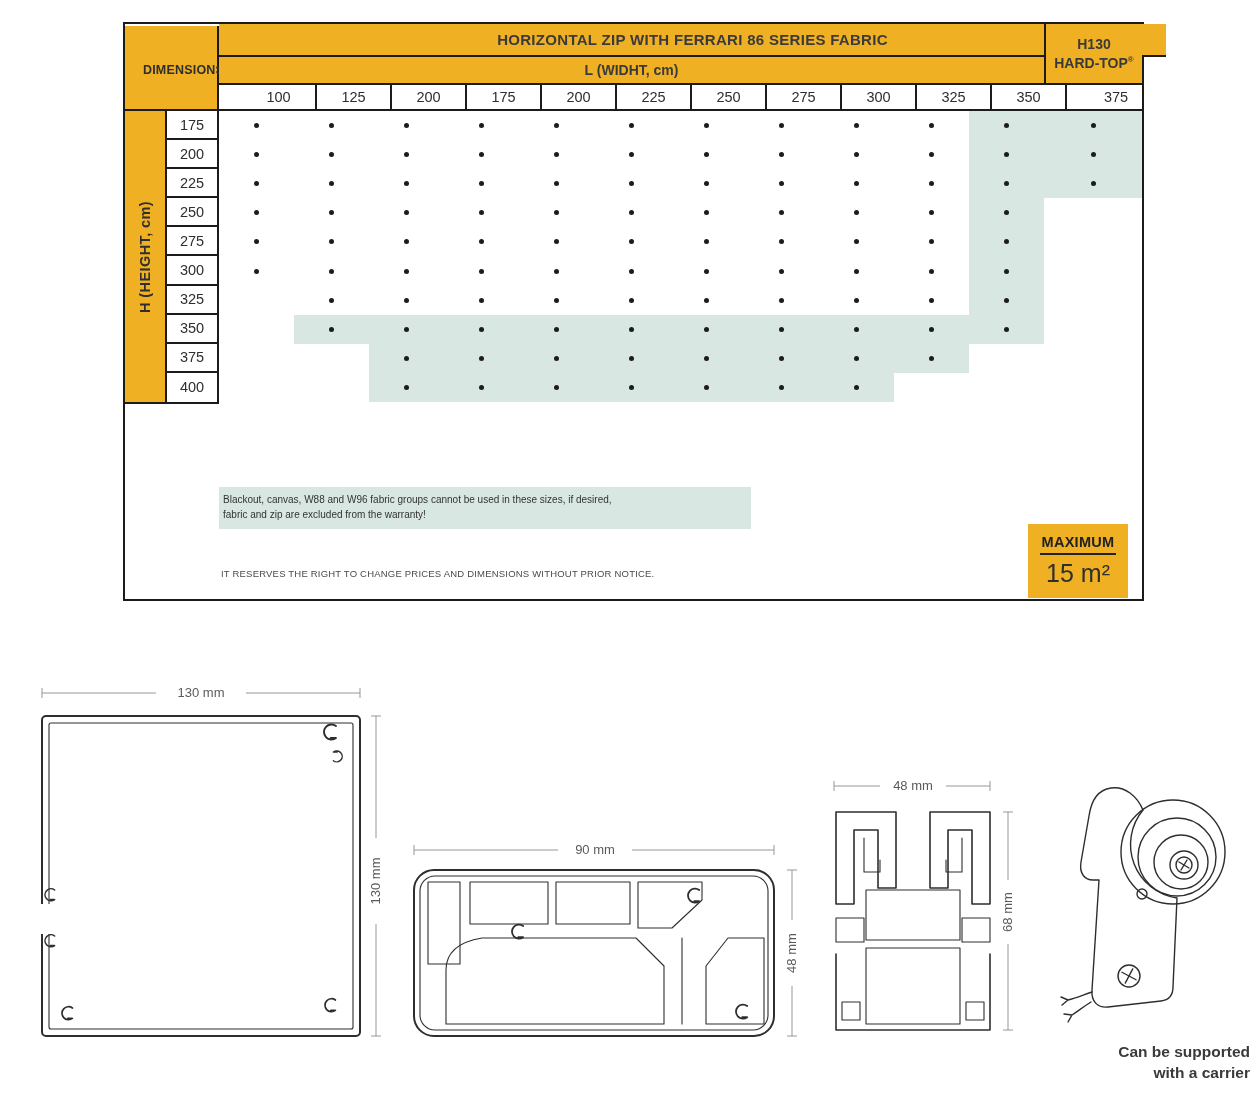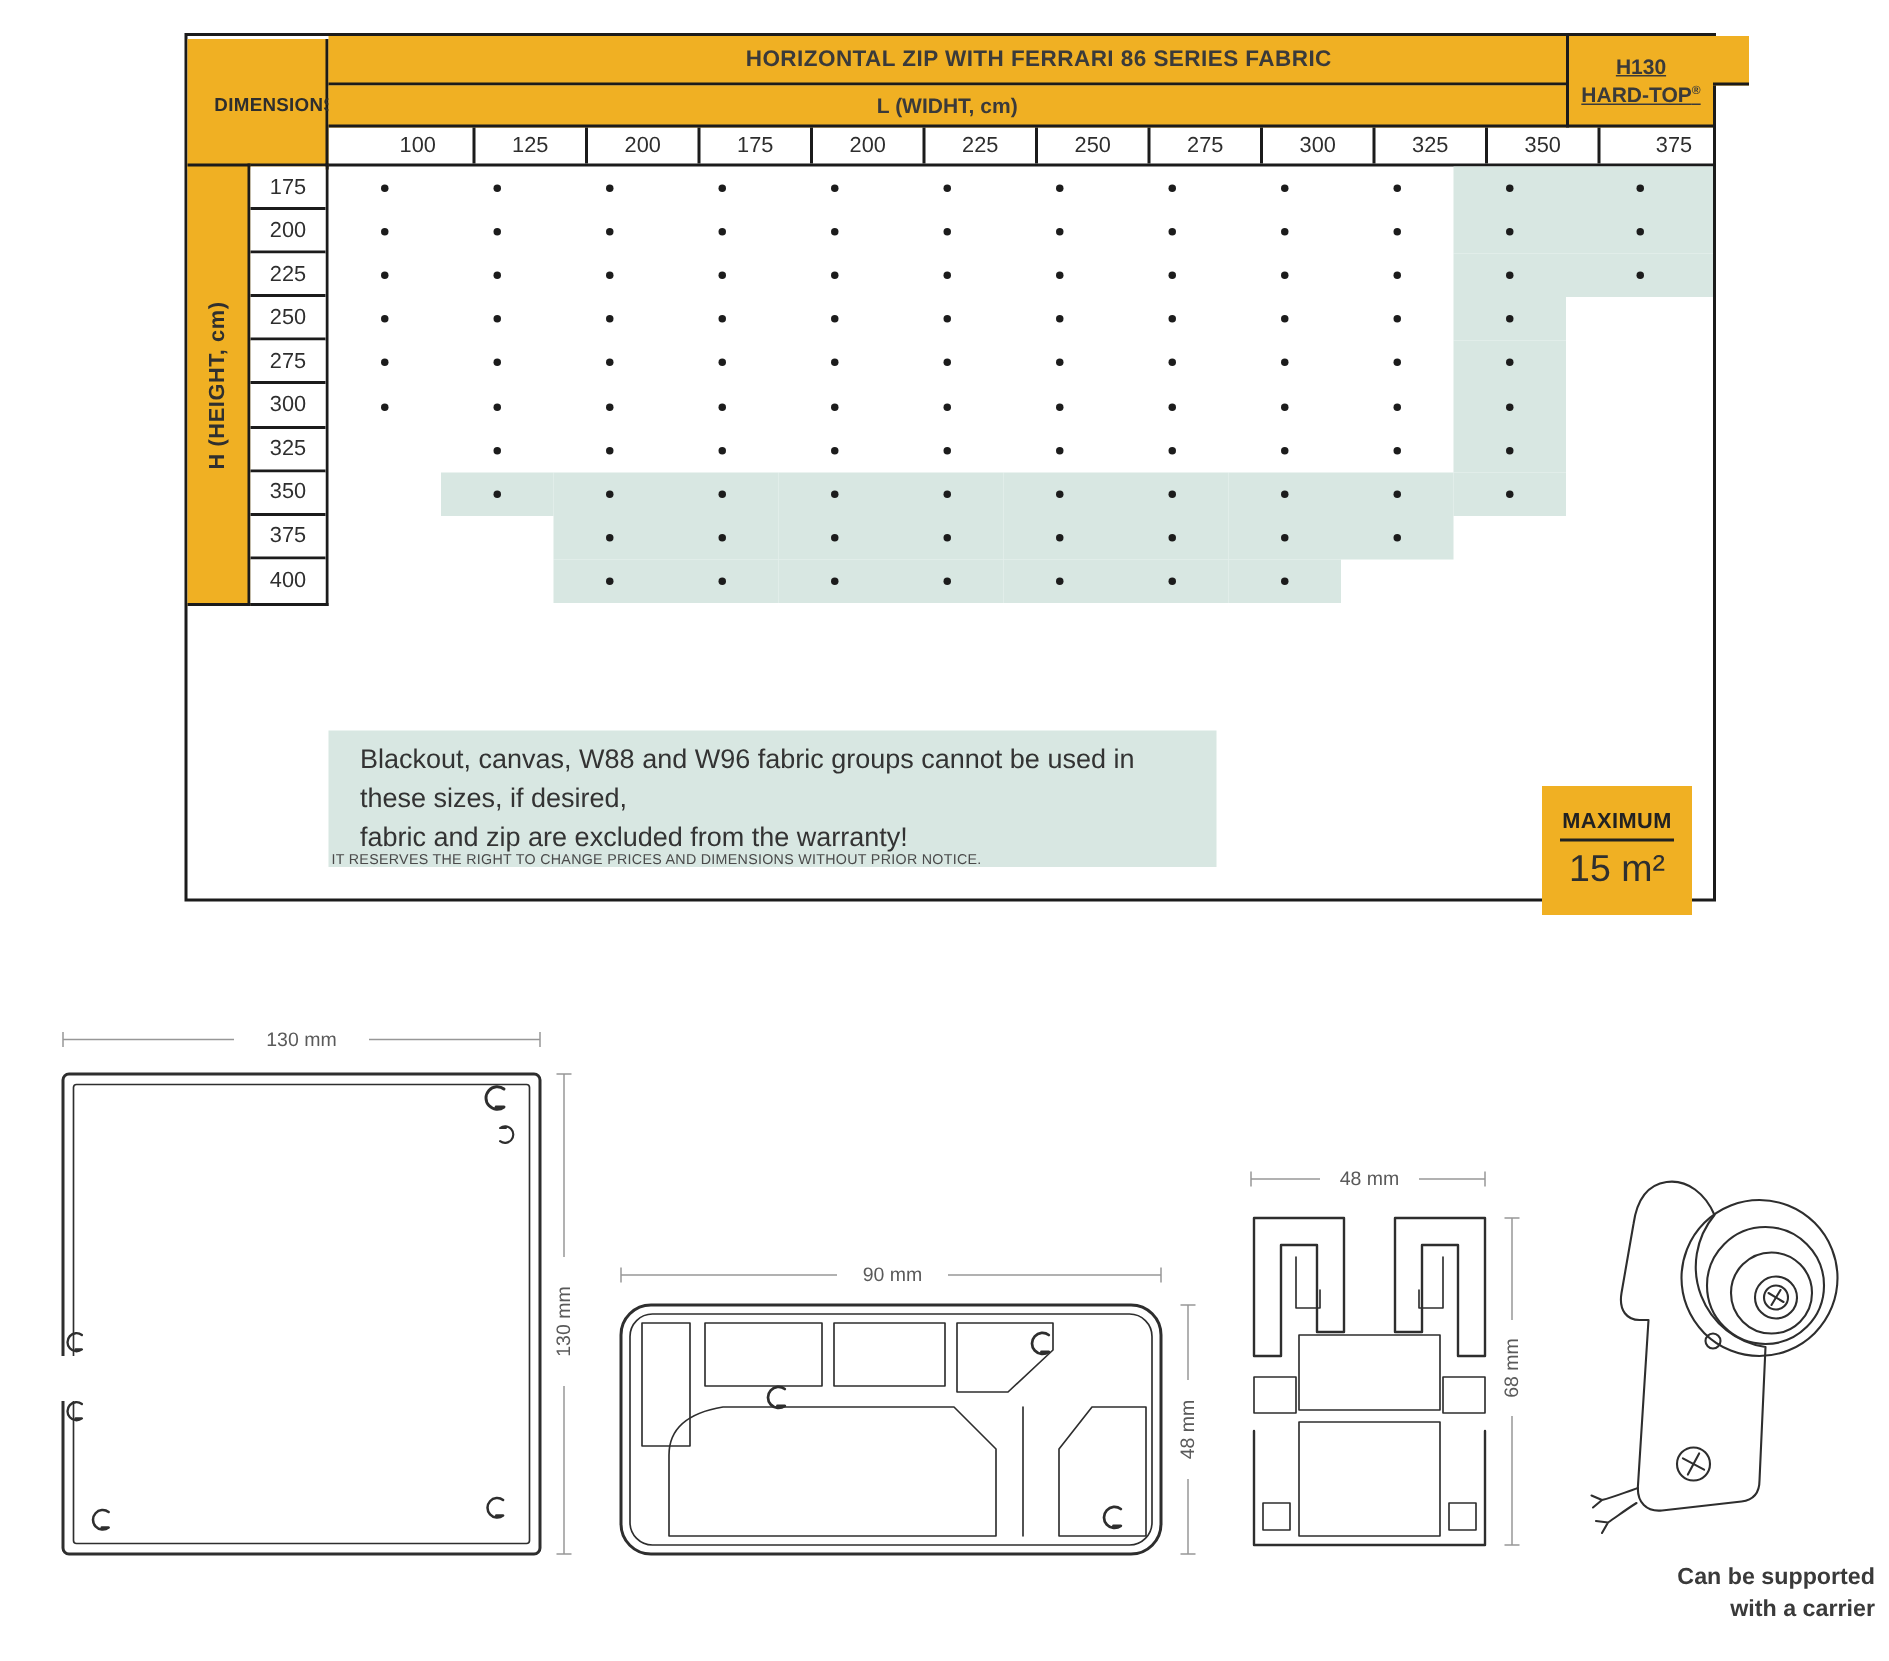--- a/index.html
+++ b/index.html
@@ -13,45 +13,45 @@
   
   .size-table{left:123px;top:22px;width:1021px;height:579px;border:2px solid var(--line);box-sizing:border-box;background:#fff;}
   .size-table .cell{position:absolute;box-sizing:border-box;display:flex;align-items:center;justify-content:center;}
   .dims-cell{left:0;top:2px;width:94px;height:87px;background:var(--gold);border-right:2px solid var(--line);
              font-weight:bold;font-size:12.5px;letter-spacing:.2px;color:#2e2e2e;padding-left:25px;}
   .title-cell{left:94px;top:0;width:947px;height:33px;background:var(--gold);border-bottom:2px solid var(--line);
               font-weight:bold;font-size:15px;letter-spacing:.3px;color:#3a3a3a;}
   .subtitle-cell{left:94px;top:33px;width:825px;height:28px;background:var(--gold);border-bottom:2px solid var(--line);
               font-weight:bold;font-size:14px;color:#3a3a3a;}
   .h130-cell{left:919px;top:0;width:98px;height:61px;background:var(--gold);border-left:2px solid var(--line);
-             border-bottom:2px solid var(--line);font-weight:bold;font-size:14px;line-height:1.35;text-align:center;color:#3a3a3a;text-decoration:underline;}
+             border-bottom:2px solid var(--line);font-weight:bold;font-size:14px;line-height:1.35;text-align:center;color:#3a3a3a;}
   .h130-cell sup{font-size:8px;}
   .colheads{position:absolute;left:94px;top:61px;width:923px;height:26px;display:grid;
             grid-template-columns:repeat(11,75px) 98px;border-bottom:2px solid var(--line);box-sizing:border-box;padding-left:23px;}
   .colhead{box-sizing:border-box;border-right:2px solid var(--line);display:flex;align-items:center;justify-content:center;
            font-size:14.5px;color:#2e2e2e;}
   .colhead:last-child{border-right:none;}
   .ystrip{position:absolute;left:0;top:85px;width:42px;height:295px;background:var(--gold);box-sizing:border-box;
           border-top:2px solid var(--line);border-bottom:2px solid var(--line);border-right:2px solid var(--line);
           display:flex;align-items:center;justify-content:center;}
   .vtext{writing-mode:vertical-rl;transform:rotate(180deg);font-weight:bold;font-size:14.5px;letter-spacing:.4px;color:#2f2f2f;white-space:nowrap;}
   .rowheads{position:absolute;left:42px;top:85px;width:52px;height:295px;box-sizing:border-box;
             border-top:2px solid var(--line);border-bottom:2px solid var(--line);border-right:2px solid var(--line);}
   .rowhead{box-sizing:border-box;height:29.1px;border-bottom:2px solid var(--line);display:flex;align-items:center;justify-content:center;
            font-size:14.5px;color:#2e2e2e;background:#fff;}
   .rowhead:last-child{border-bottom:none;}
   .matrix{position:absolute;left:94px;top:87px;width:923px;height:291px;display:grid;
           grid-template-columns:repeat(11,75px) 98px;grid-auto-rows:29.1px;}
   .mcell{position:relative;}
   .mcell.hl{background:var(--teal);}
   .dot{position:absolute;left:50%;top:50%;width:5px;height:5px;margin:-2.5px 0 0 -2.5px;border-radius:50%;background:#1c1c1c;}
-  .warn-note{position:absolute;left:94px;top:463px;width:592px;box-sizing:border-box;background:var(--teal);
-             padding:6px 14px 7px 21px;font-size:18px;line-height:1.45;color:#333;}
+  .warn-note{position:absolute;left:94px;top:463px;width:532px;box-sizing:border-box;background:var(--teal);
+             padding:6px 14px 7px 4px;font-size:10px;line-height:1.45;color:#333;}
   .fineprint{position:absolute;left:96px;top:527px;width:640px;font-size:9.5px;line-height:1.6;color:#4a4a4a;letter-spacing:.2px;}
-  .max-badge{position:absolute;left:903px;top:500px;width:100px;height:86px;background:var(--gold);box-sizing:border-box;
+  .max-badge{position:absolute;left:903px;top:500px;width:100px;height:74px;background:var(--gold);box-sizing:border-box;
              display:flex;flex-direction:column;align-items:center;justify-content:center;}
   .max-badge .lbl{font-weight:bold;font-size:14.5px;color:#222;letter-spacing:.3px;border-bottom:2.5px solid #222;
                   padding:0 2px 3px 2px;margin-bottom:4px;}
   .max-badge .val{font-size:25px;color:#2f2f2f;}
   
   svg{position:absolute;overflow:visible;}
   .prof{stroke:var(--stroke);fill:none;stroke-linejoin:round;stroke-linecap:round;}
   .w2{stroke-width:2;} .w1{stroke-width:1.1;} .w16{stroke-width:1.6;}
   .dim{stroke:var(--dimline);stroke-width:1;fill:none;}
   .dimtext{fill:var(--dimtxt);font-size:13px;font-family:"Liberation Sans",sans-serif;}

